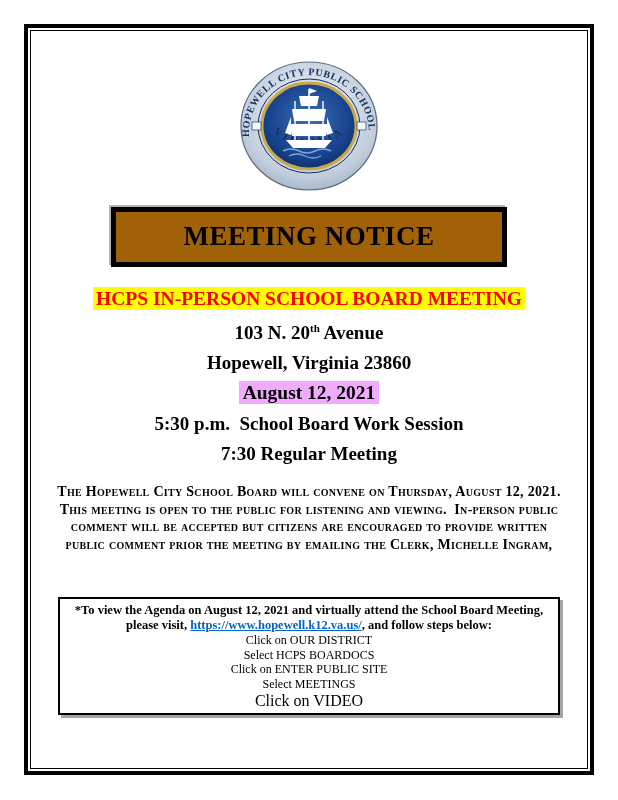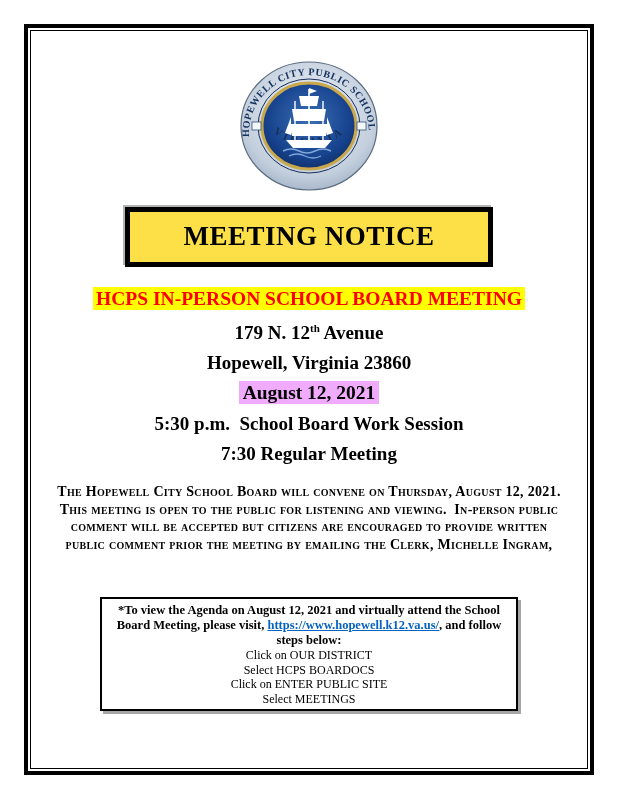--- a/index.html
+++ b/index.html
@@ -10,22 +10,22 @@
   .sheet{
     position:absolute;left:24px;top:24px;width:570px;height:751px;
     border:4px solid #000;box-sizing:border-box;background:#fff;
   }
   .sheet-inner{
     position:absolute;inset:2px;border:1px solid #000;box-sizing:border-box;
     text-align:center;padding-top:30px;
   }
   .logo-wrap{width:140px;height:130px;margin:0 auto;}
   .banner{
-    width:368px;margin:16px auto 0 auto;border:5px solid #000;
-    box-shadow:-2px -2px 0 #b3b3b3;background:#fde047;
+    width:396px;margin:16px auto 0 auto;border:5px solid #000;
+    box-shadow:-2px -2px 0 #b3b3b3;background:#a16207;
     padding:9px 0 10px 0;box-sizing:border-box;
   }
   .banner-title{
     font-size:27px;font-weight:bold;letter-spacing:0.5px;white-space:pre-wrap;
   }
   .red-heading{margin-top:19px;line-height:26px;}
   .red-heading .hl{
     background:#ffff00;color:#ff0000;font-weight:bold;font-size:19.5px;
     padding:1px 3px;white-space:pre-wrap;margin-top:32px;
   }
@@ -41,21 +41,21 @@
   .notice{
     width:508px;margin:14px auto 0 auto;
     font-variant:small-caps;font-weight:bold;font-size:14px;line-height:17.5px;
     letter-spacing:0.3px;white-space:pre-wrap;
   }
   .notice-email{
     display:inline-block;font-weight:bold;font-size:14.5px;line-height:18px;
     color:#000;text-decoration:underline;letter-spacing:0.5px;
   }
   .agenda-box{
-    width:418px;margin:9px auto 0 auto;border:2px solid #000;background:#fff;
+    width:502px;margin:9px auto 0 auto;border:2px solid #000;background:#fff;
     box-shadow:3px 3px 0 #a6a6a6;box-sizing:border-box;padding:4px 4px 3px 4px;
   }
   .agenda-intro{
     font-size:12.5px;font-weight:bold;line-height:15px;white-space:pre-wrap;
   }
   .agenda-link{color:#0563c1;text-decoration:underline;font-weight:bold;}
   .step{font-size:12px;line-height:14.5px;white-space:pre-wrap;}
   .step b{font-weight:normal;}
   .step-last{font-size:16px;line-height:19px;}
 </style>
@@ -111,38 +111,39 @@
       </div>
 
       <div class="banner">
         <div class="banner-title">MEETING NOTICE</div>
       </div>
 
       <div class="red-heading">
         <span class="hl">HCPS IN-PERSON SCHOOL BOARD MEETING</span>
       </div>
 
-      <div class="line"><span>179 N. 12</span><sup>th</sup><span> Avenue</span></div>
+      <div class="line"><span>103 N. 20</span><sup>th</sup><span> Avenue</span></div>
 
       <div class="line">Hopewell, Virginia 23860</div>
 
       <div class="date-line">
         <span class="hl">August 12, 2021</span>
       </div>
 
       <div class="line">5:30 p.m.  School Board Work Session</div>
       <div class="line">7:30 Regular Meeting</div>
 
       <div class="notice"><span>The Hopewell City School Board will convene on Thursday, August 12, 2021.  This meeting is open to the public for listening and viewing.  In-person public comment will be accepted but citizens are encouraged to provide written public comment prior the meeting by emailing the Clerk, Michelle Ingram,</span><br>
       </div>
 
       <div class="agenda-box">
         <div class="agenda-intro"><span>*To view the Agenda on August 12, 2021 and virtually attend the School Board Meeting, please visit, </span><a class="agenda-link" href="#">https://www.hopewell.k12.va.us/</a><span>, and follow steps below:</span></div>
 
         <div class="step"><span>Click on </span><b>OUR DISTRICT</b></div>
         <div class="step"><span>Select </span><b>HCPS BOARDOCS</b></div>
         <div class="step"><span>Click on </span><b>ENTER PUBLIC SITE</b></div>
         <div class="step"><span>Select </span><b>MEETINGS</b></div>
+        <div class="step step-last"><span>Click on </span><b>VIDEO</b></div>
       </div>
 
     </div>
   </div>
 </div>
 
 </body></html>

